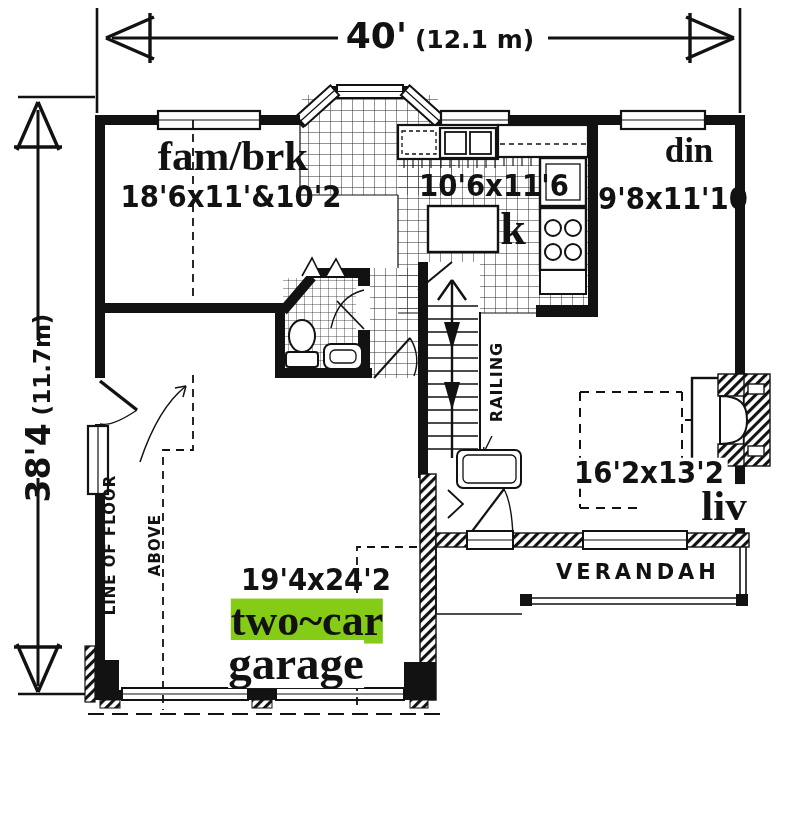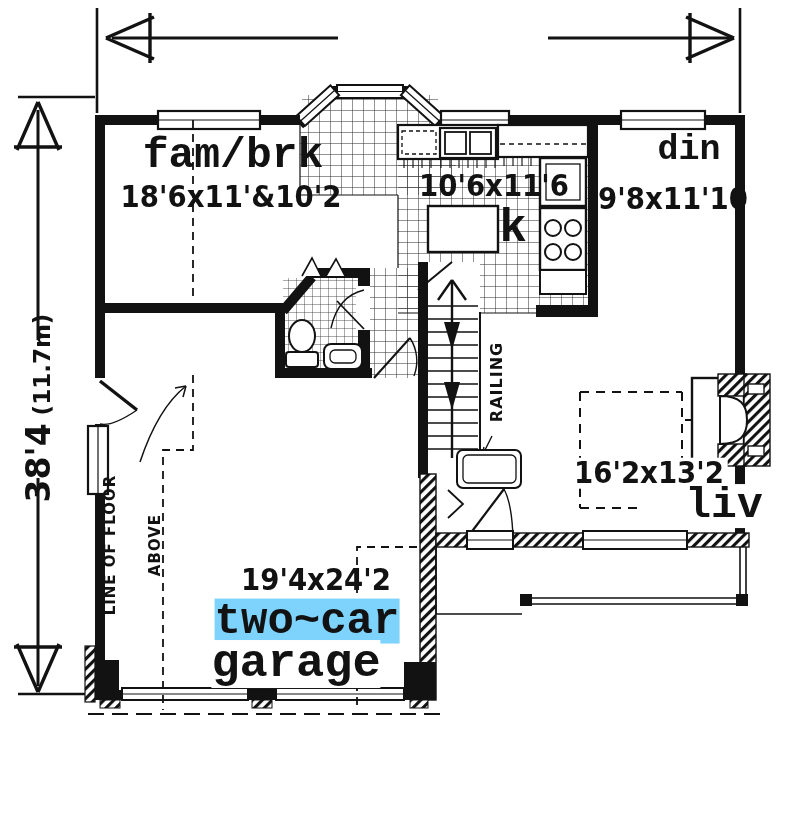--- a/index.html
+++ b/index.html
@@ -1,21 +1,21 @@
 <!DOCTYPE html>
 <html><head>
 <meta charset="utf-8">
 <style>
   html,body{margin:0;padding:0;background:#fff;}
   #stage{position:relative;width:800px;height:840px;background:#fff;overflow:hidden;
          font-family:"DejaVu Sans",sans-serif;color:#121212;}
   #plan-svg{position:absolute;left:0;top:0;}
   .lbl{position:absolute;white-space:pre;line-height:1.02;text-align:center;
        transform:translate(-50%,-50%);color:#121212;}
-  .slab{font-family:Liberation Mono, monospace;font-weight:bold;}
+  .slab{font-family:Liberation Serif, serif;font-weight:bold;}
   .hand{font-family:"DejaVu Sans",sans-serif;font-weight:bold;}
   .rot{transform:translate(-50%,-50%) rotate(-90deg);}
   .dimline{display:flex;align-items:baseline;justify-content:center;gap:8px;}
   .dimfeet{font-size:36px;font-weight:bold;}
   .dimmetric{font-size:25px;font-weight:bold;}
 </style>
 </head>
 <body>
 
 <div id="stage">
@@ -210,42 +210,47 @@
     <path d="M467,540 H513" stroke="#121212" stroke-width="1.1"></path>
     <rect x="583" y="531" width="104" height="18" fill="#fff" stroke="#121212" stroke-width="2"></rect>
     <path d="M583,540 H687" stroke="#121212" stroke-width="1.1"></path>
     <path d="M436,547 V614 M436,614 H522" stroke="#121212" stroke-width="1.6" fill="none"></path>
     <path d="M532,598 H748 M532,604 H748 M740,547 V598 M746,547 V604" stroke="#121212" stroke-width="1.6" fill="none"></path>
     <rect x="520" y="594" width="12" height="12" fill="#121212"></rect>
     <rect x="736" y="594" width="12" height="12" fill="#121212"></rect>
   </g>
 </svg>
 
+  <div class="lbl dimline" style="left:440px;top:36px;width:260px;">
+    <span class="dimfeet">40'</span>
+    <span class="dimmetric">(12.1 m)</span>
+  </div>
 
   <div class="lbl dimline rot" style="left:39px;top:408px;width:240px;">
     <span class="dimfeet" style="font-size:33px">38'4</span>
     <span class="dimmetric" style="font-size:23px">(11.7m)</span>
   </div>
 
   <div class="lbl slab" style="left:233px;top:156px;font-size:43px;">fam/brk</div>
   <div class="lbl hand" style="left:231px;top:197px;font-size:30px;transform:translate(-50%,-50%) scaleX(.92);">18'6x11'&amp;10'2</div>
 
   <div class="lbl hand" style="left:494px;top:186px;font-size:30px;transform:translate(-50%,-50%) scaleX(.92);">10'6x11'6</div>
   <div class="lbl slab" style="left:513px;top:229px;font-size:46px;">k</div>
 
   <div class="lbl slab" style="left:689px;top:151px;font-size:35px;">din</div>
   <div class="lbl hand" style="left:673px;top:199px;font-size:30px;transform:translate(-50%,-50%) scaleX(.92);">9'8x11'10</div>
 
   <div class="lbl hand" style="left:649px;top:473px;font-size:30px;transform:translate(-50%,-50%) scaleX(.92);background:#fff;padding:0 4px;">16'2x13'2</div>
   <div class="lbl slab" style="left:684px;top:506px;font-size:43px;background:#fff;padding:0 4px;margin-left:40px;">liv</div>
 
   <div class="lbl hand" style="left:316px;top:580px;font-size:30px;transform:translate(-50%,-50%) scaleX(.92);">19'4x24'2</div>
-  <div class="lbl slab" style="left:307px;top:621px;font-size:44px;background:#7dd3fc;">two~car</div>
+  <div class="lbl slab" style="left:307px;top:621px;font-size:44px;background:#84cc16;">two~car</div>
   <div class="lbl slab" style="left:296px;top:664px;font-size:47px;background:#fff;">garage</div>
 
+  <div class="lbl" style="left:638px;top:573px;font-size:21px;letter-spacing:4px;font-weight:bold;">VERANDAH</div>
 
   <div class="lbl rot" style="left:497px;top:382px;font-size:16px;letter-spacing:1px;font-weight:bold;background:#fff;">RAILING</div>
 
   <div class="lbl rot" style="left:133px;top:545px;font-size:15px;letter-spacing:1px;font-weight:bold;">
     <div>LINE OF FLOOR</div>
     <div>ABOVE</div>
   </div>
 
 </div>
 

